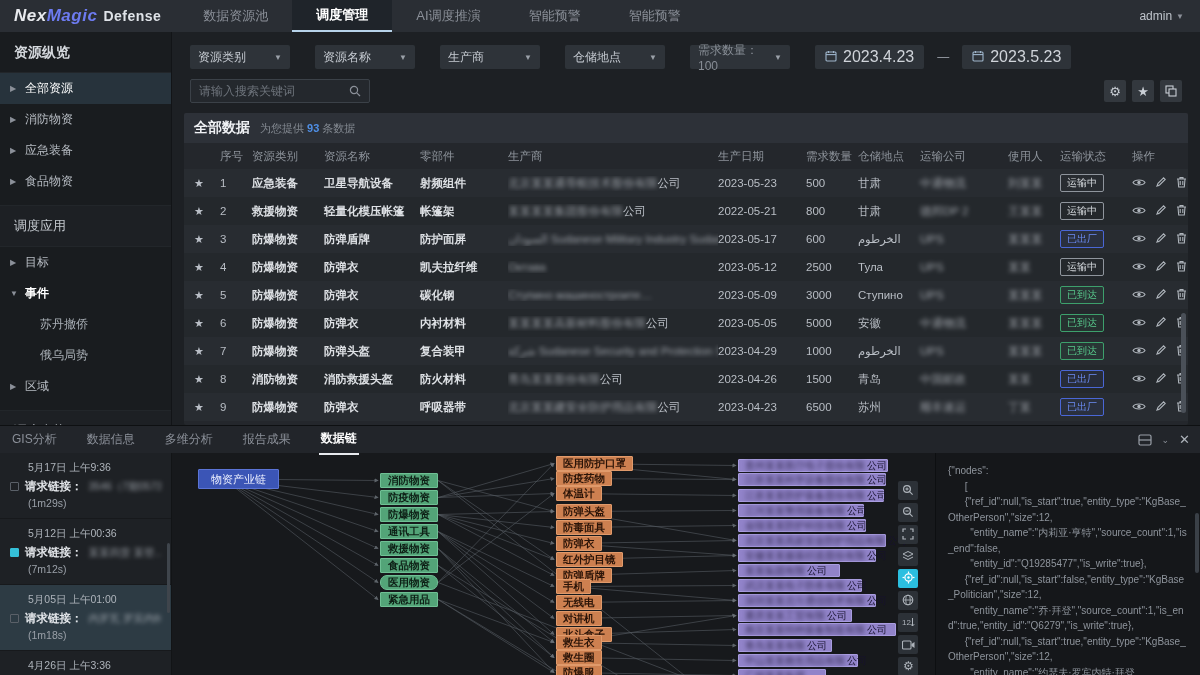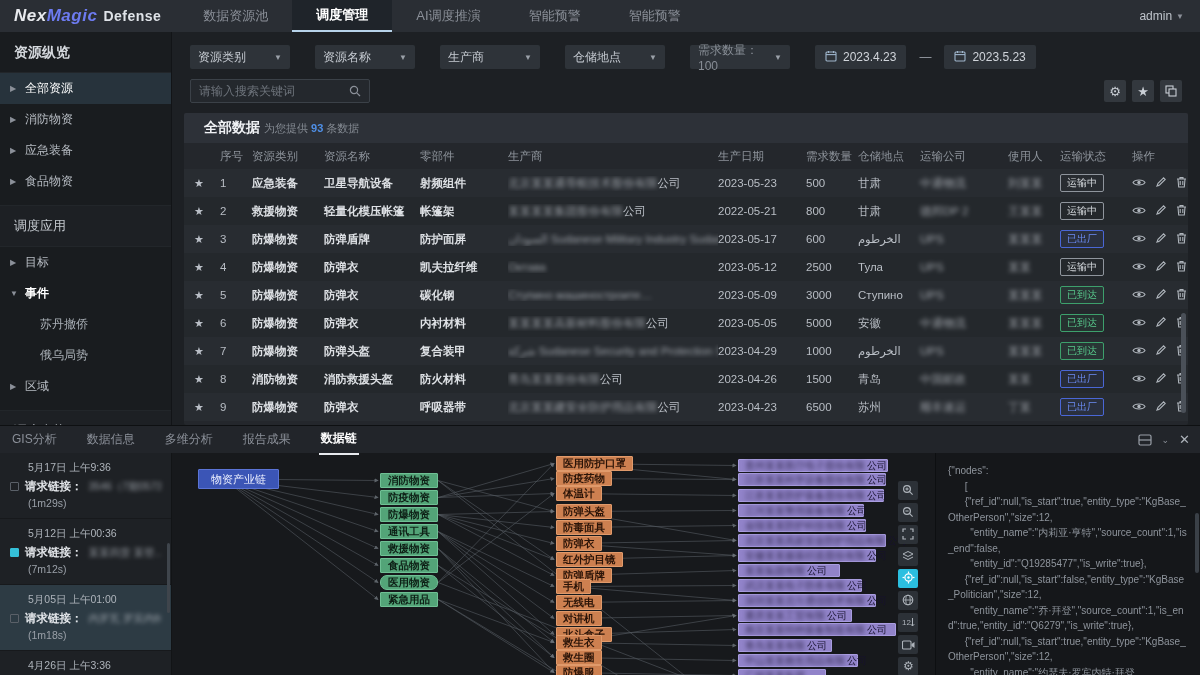--- a/index.html
+++ b/index.html
@@ -28,32 +28,32 @@
   .side-child { padding:7px 10px 7px 40px; font-size:12px; color:#aab0b7; cursor:pointer; }
   .side-section { padding:11px 14px; font-size:13px; color:#c3c8ce; border-top:1px solid #22262a; border-bottom:1px solid #22262a; margin-top:8px; cursor:pointer; background:#1d2024; }
   .side-section.plain { border-bottom:none; margin-top:0; background:none; border-top:1px solid #22262a; }
 
   
   #main { position:absolute; left:172px; top:32px; width:1028px; height:393px; background:#1d2024; }
   #filter-row { position:absolute; left:18px; top:13px; display:flex; gap:25px; align-items:center; }
   .drop { width:100px; height:24px; background:#2e3339; border-radius:2px; display:flex; align-items:center; justify-content:space-between; padding:0 8px; font-size:12px; color:#c6cbd2; cursor:pointer; }
   .drop .chev { color:#9aa0a8; }
   .drop.qty { width:100px; color:#878d95;justify-content:center; }
-  .datechip { height:24px; background:#2e3339; border-radius:2px; display:flex; align-items:center; gap:6px; padding:0 10px; font-size:12px; color:#d0d4da; cursor:pointer; }
+  .datechip { height:24px; background:#2e3339; border-radius:2px; display:flex; align-items:center; gap:6px; padding:0 10px; font-size:16px; color:#d0d4da; cursor:pointer; }
   .datesep { color:#9aa0a8; font-size:12px; margin:0 -12px; }
   #search-row { position:absolute; left:18px; top:47px; width:992px; display:flex; align-items:center; }
   #search-box { width:180px; height:24px; background:#24282d; border:1px solid #3b4148; border-radius:2px; display:flex; align-items:center; justify-content:space-between; padding:0 8px; }
   #search-box input { background:none; border:none; outline:none; color:#9aa0a8; font-size:12px; width:140px; font-family:inherit; }
   #search-box input::placeholder { color:#6d737b; }
   #action-icons { margin-left:auto; display:flex; gap:6px; }
   .icon-btn { width:22px; height:22px; background:#33383e; border-radius:2px; display:flex; align-items:center; justify-content:center; color:#c9ced5; font-size:13px; cursor:pointer; }
 
   
   #table-panel { position:absolute; left:12px; top:81px; width:1004px; height:312px; background:#24272c; border-radius:2px; overflow:hidden; }
-  #table-head { height:30px; background:#2d3138; display:flex; align-items:center; padding:0 20px; gap:4px; }
+  #table-head { height:30px; background:#2d3138; display:flex; align-items:center; padding:0 10px; gap:10px; }
   #table-title { font-size:14px; font-weight:bold; color:#f0f2f5; }
   #table-sub { font-size:11px; color:#858b93; }
   #table-sub b { color:#4f8fe6; font-weight:bold; }
   .trow { display:grid; grid-template-columns:26px 32px 72px 96px 88px 210px 88px 52px 62px 88px 52px 72px auto; align-items:center; padding:0 4px 0 10px; height:28px; font-size:11.5px; }
   .trow.head { color:#8d939b; height:26px; background:#24272c; }
   .trow.r0 { background:#282c31; }
   .trow.r1 { background:#24282c; }
   .star { color:#b9bec6; font-size:11px; cursor:pointer; }
   .cellb { color:#dde0e4; font-weight:bold; }
   .cell { color:#b9bec5; }

